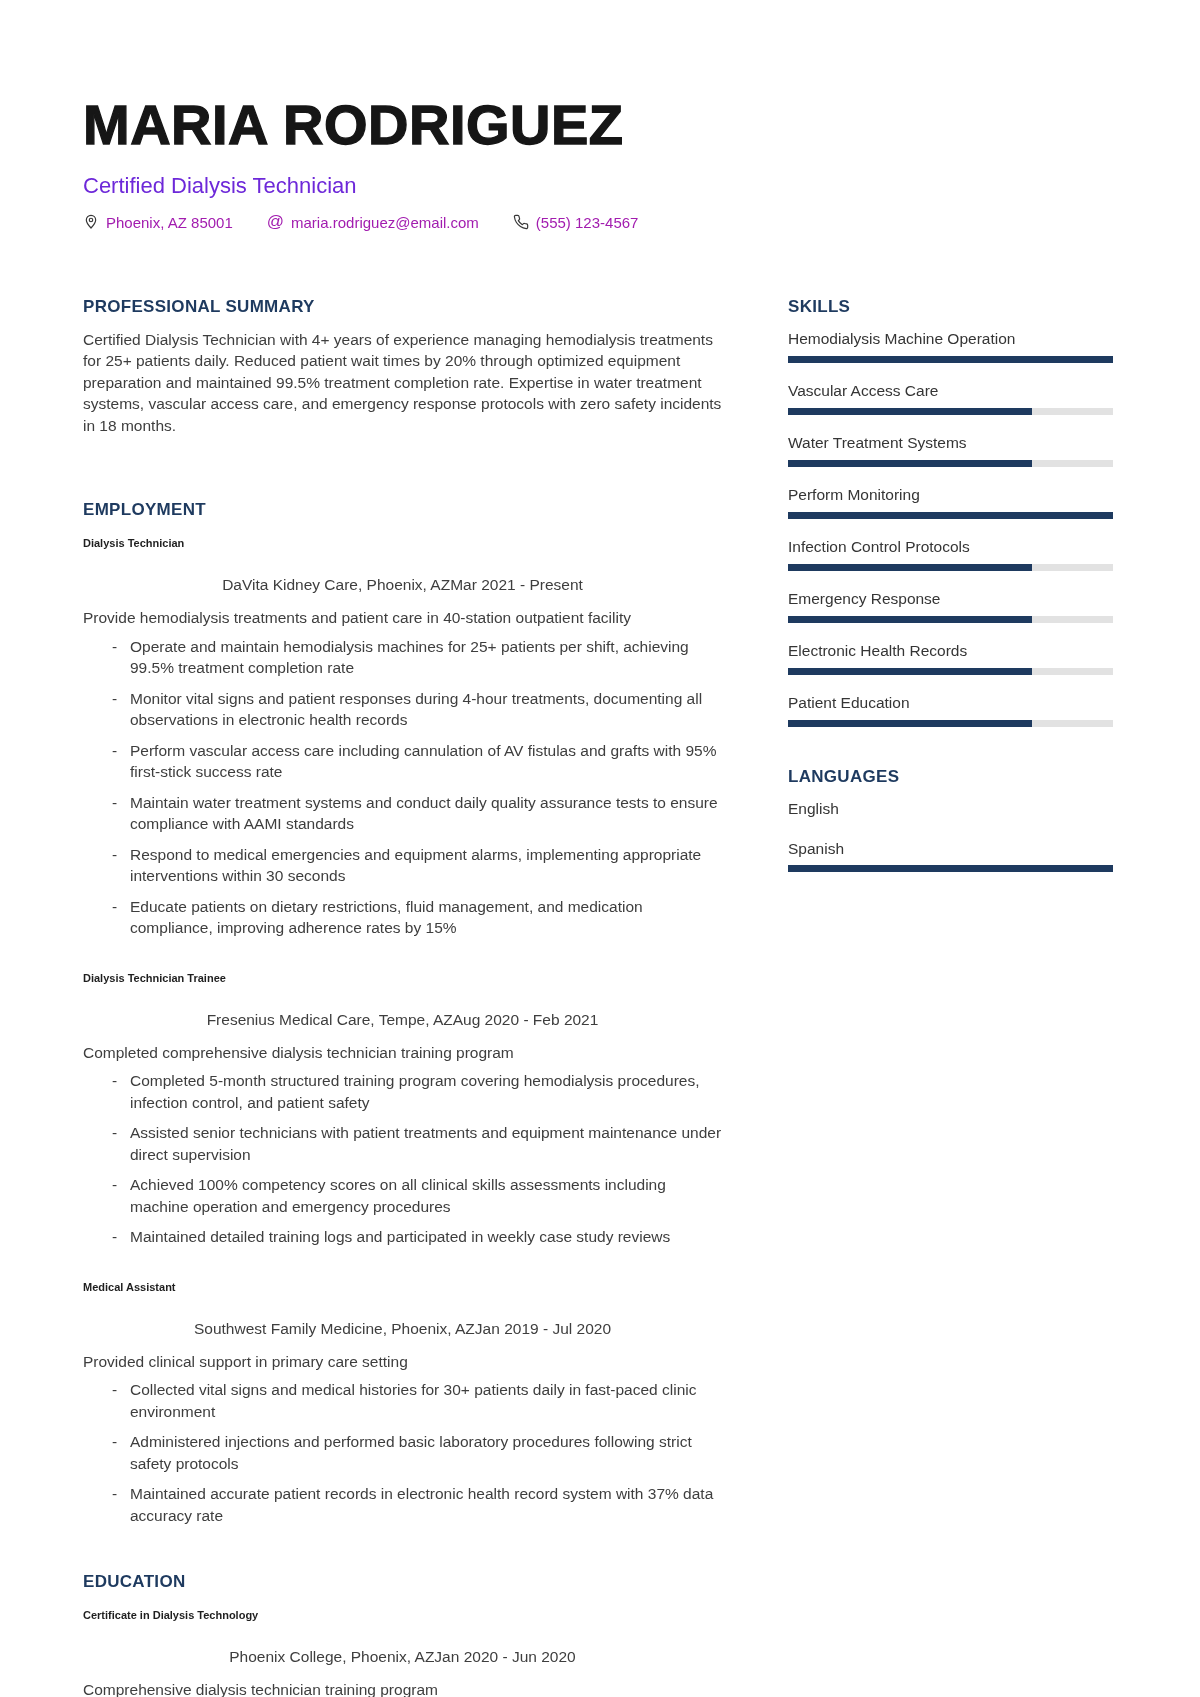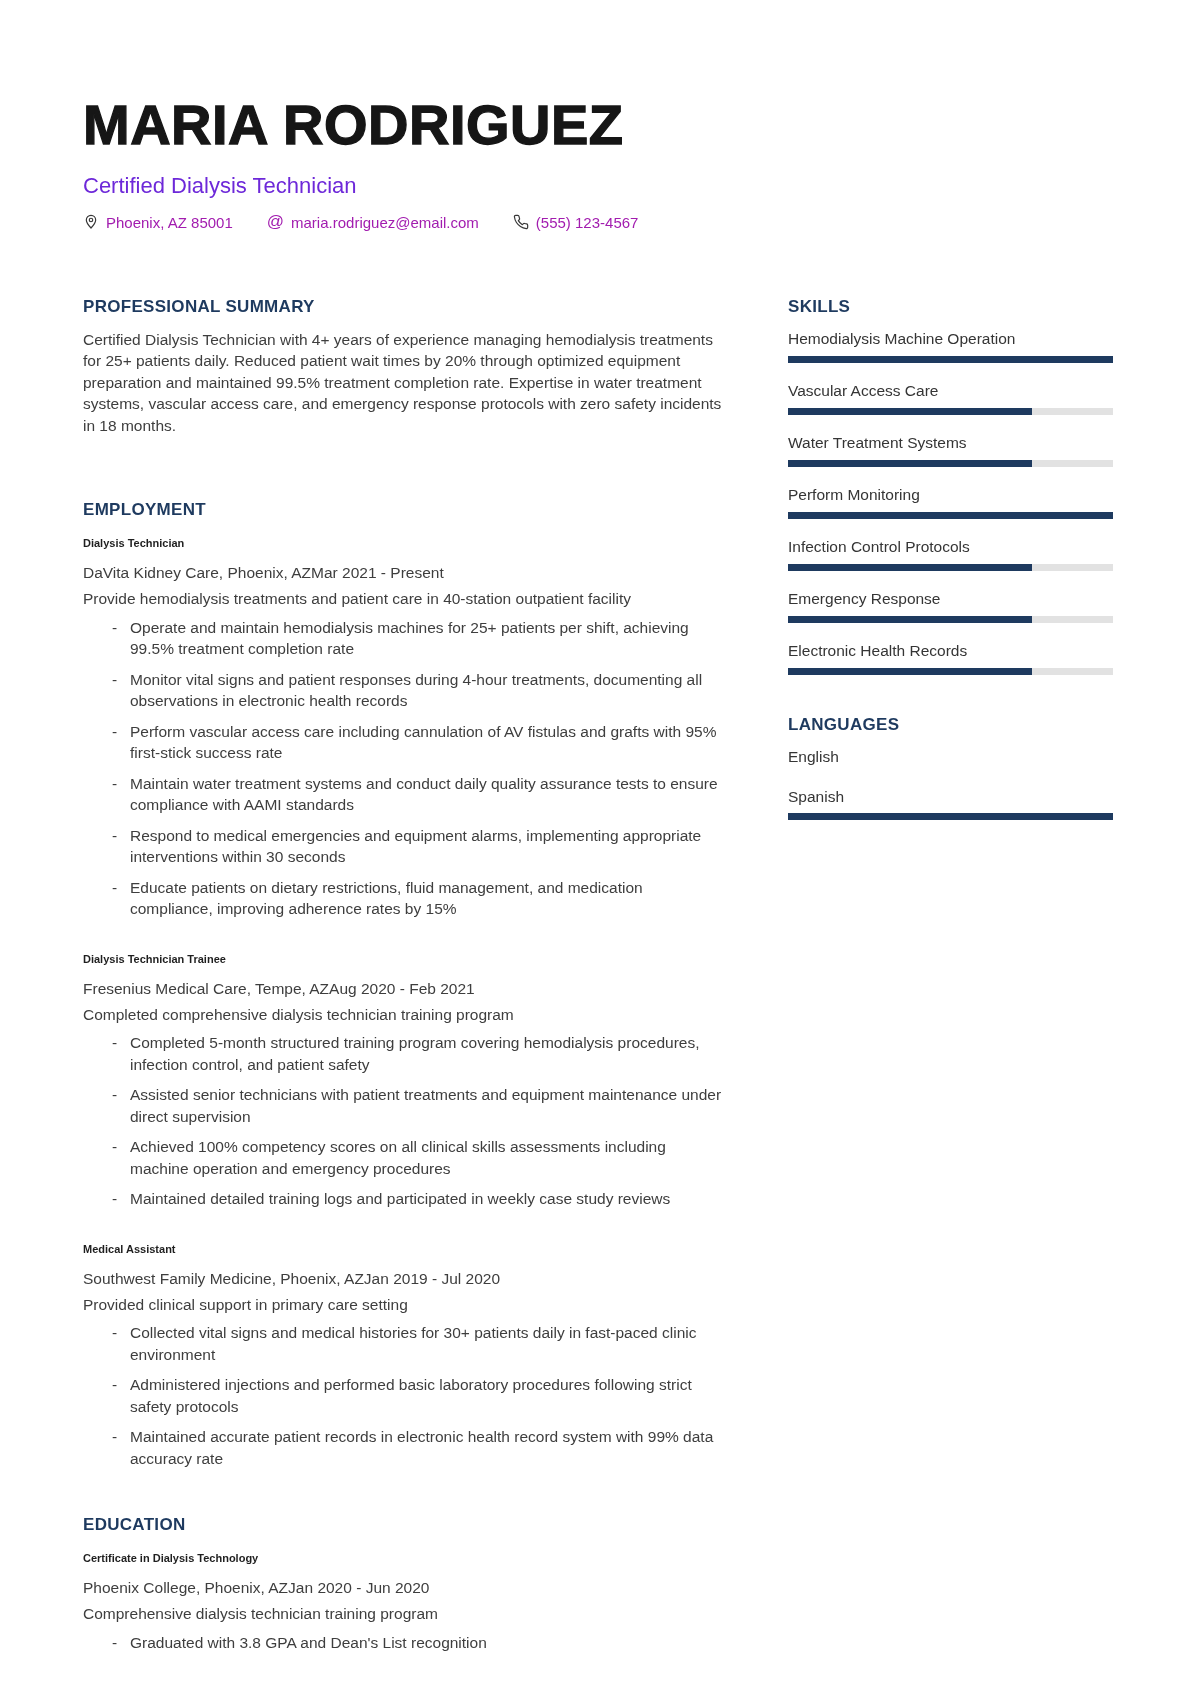--- a/index.html
+++ b/index.html
@@ -34,22 +34,22 @@
     letter-spacing: 0.3px; line-height: 20px; margin: 0 0 12px 0;
   }
   .sec-employment { margin-top: 64px; }
   .sec-education { margin-top: 46px; }
 
   .summary-text { font-size: 15.5px; line-height: 21.5px; margin: 0; }
 
   .job { margin-top: 0; }
   .job + .job { margin-top: 28px; }
   .job-title { font-size: 11px; font-weight: 700; color: #1f1f1f; line-height: 22px; }
-  .job-meta { display: flex; justify-content: flex-start; margin-top: 8px; font-size: 15.5px; line-height: 21px; }
-  .job-desc { margin-top: 5px; font-size: 15.5px; line-height: 21.5px; }
+  .job-meta { display: flex; justify-content: center; margin-top: 20px; font-size: 15.5px; line-height: 21px; }
+  .job-desc { margin-top: 12px; font-size: 15.5px; line-height: 21.5px; }
   ul.bullets { list-style: none; margin: 7px 0 0 0; padding: 0; }
   ul.bullets li {
     position: relative; padding-left: 47px; font-size: 15.5px;
     line-height: 21.5px; margin-bottom: 9px;
   }
   ul.bullets li::before { content: "-"; position: absolute; left: 29px; top: 0; }
 
   
   .skill-item { margin-bottom: 18px; }
   .skill-name { font-size: 15.5px; line-height: 20px; color: #353535; }
@@ -140,21 +140,21 @@
         <div class="job">
           <div class="job-title">Medical Assistant</div>
           <div class="job-meta">
             <span>Southwest Family Medicine, Phoenix, AZ</span>
             <span>Jan 2019 - Jul 2020</span>
           </div>
           <div class="job-desc">Provided clinical support in primary care setting</div>
           <ul class="bullets">
             <li>Collected vital signs and medical histories for 30+ patients daily in fast-paced clinic environment</li>
             <li>Administered injections and performed basic laboratory procedures following strict safety protocols</li>
-            <li>Maintained accurate patient records in electronic health record system with 99% data accuracy rate</li>
+            <li>Maintained accurate patient records in electronic health record system with 37% data accuracy rate</li>
           </ul>
         </div>
       </div>
 
       <div class="sec-education">
         <div class="sec-heading">EDUCATION</div>
         <div class="job">
           <div class="job-title">Certificate in Dialysis Technology</div>
           <div class="job-meta">
             <span>Phoenix College, Phoenix, AZ</span>
@@ -207,20 +207,26 @@
             </div>
         </div>
         <div class="skill-item">
           <div class="skill-name">Emergency Response</div>
           <div class="bar-track">
               <div class="bar-fill" style="width: 75%;"></div>
             </div>
         </div>
         <div class="skill-item">
           <div class="skill-name">Electronic Health Records</div>
+          <div class="bar-track">
+              <div class="bar-fill" style="width: 75%;"></div>
+            </div>
+        </div>
+        <div class="skill-item">
+          <div class="skill-name">Patient Education</div>
           <div class="bar-track">
               <div class="bar-fill" style="width: 75%;"></div>
             </div>
         </div>
       </div>
 
       <div class="sec-languages">
         <div class="sec-heading">LANGUAGES</div>
         <div class="lang-item">
           <div class="lang-name">English</div>

